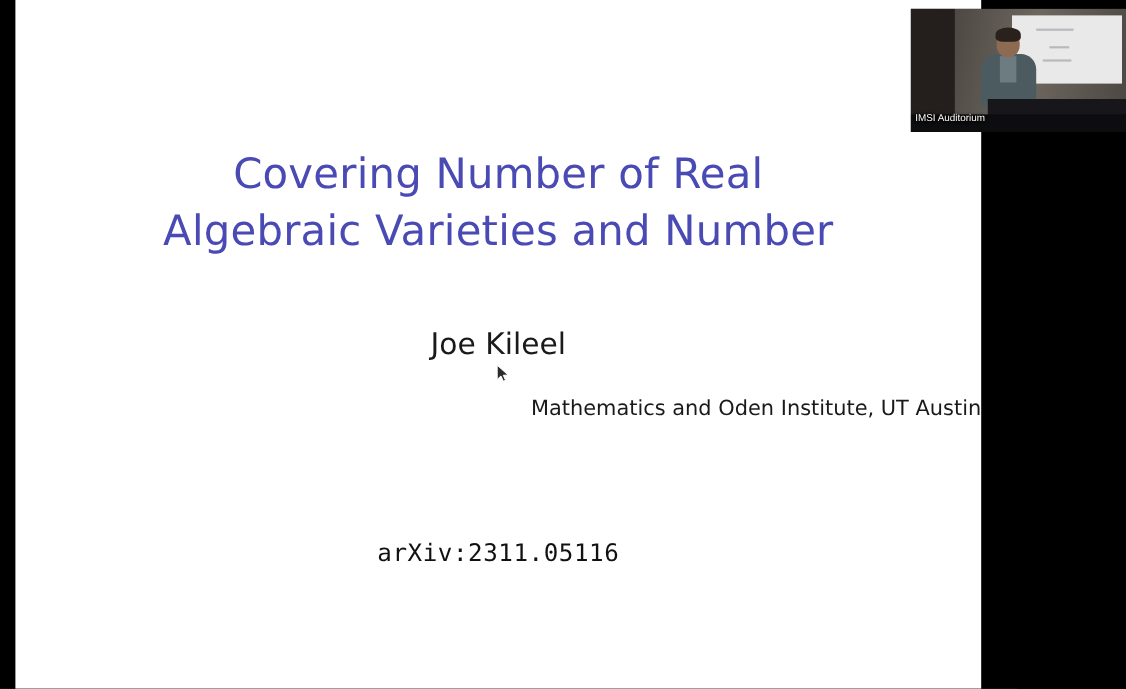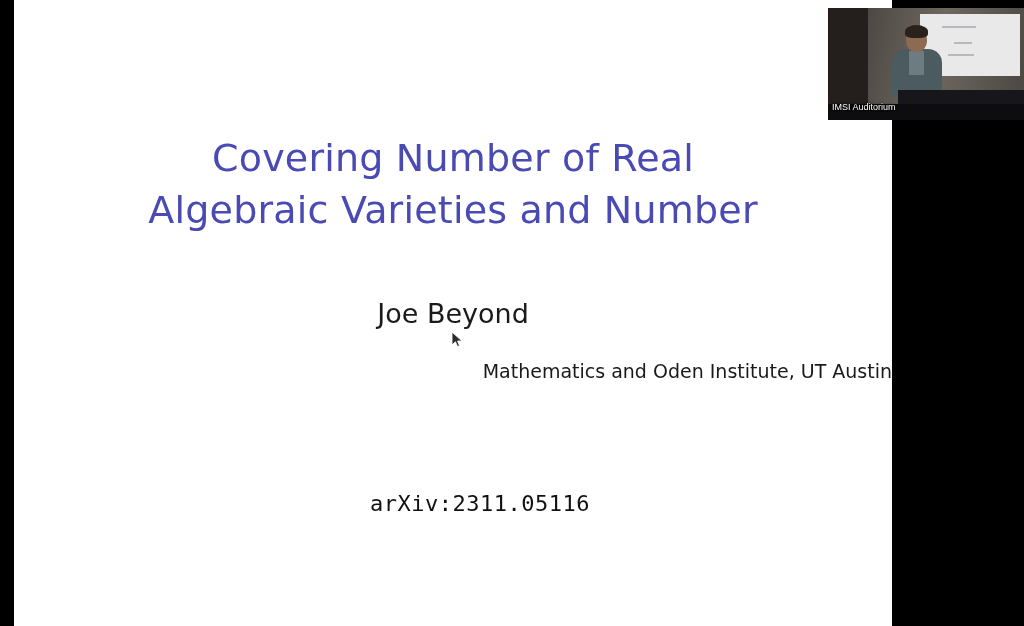--- a/index.html
+++ b/index.html
@@ -84,21 +84,20 @@
   .slide-arxiv {
     position: absolute;
     left: 0;
     top: 491px;
     width: 878px;
     text-align: center;
     color: #111111;
     font-family: "DejaVu Sans Mono", monospace;
     font-size: 22px;
     letter-spacing: 0.5px;
-    padding-left: 27px;
   }
 
   
   #cursor {
     position: absolute;
     left: 437px;
     top: 331px;
     width: 14px;
     height: 18px;
   }
@@ -211,21 +210,21 @@
 <div id="screen">
 
   <div id="slide">
     <div id="slide-inner">
 
       <div class="slide-title">
         <span>Covering Number of Real</span>
         <span class="line2">Algebraic Varieties and Number</span>
       </div>
 
-      <div class="slide-author">Joe Beyond</div>
+      <div class="slide-author">Joe Kileel</div>
 
       <div class="slide-affiliation">Mathematics and Oden Institute, UT Austin</div>
 
       <div class="slide-arxiv">arXiv:2311.05116</div>
 
       <div id="cursor">
         <svg width="14" height="18" viewBox="0 0 14 18" xmlns="http://www.w3.org/2000/svg">
           <path d="M1,1 L1,14 L4.4,10.8 L6.6,15.6 L8.6,14.7 L6.5,10.1 L11,10 Z" fill="#2b2b2b" stroke="#ffffff" stroke-width="0.9"></path>
         </svg>
       </div>

